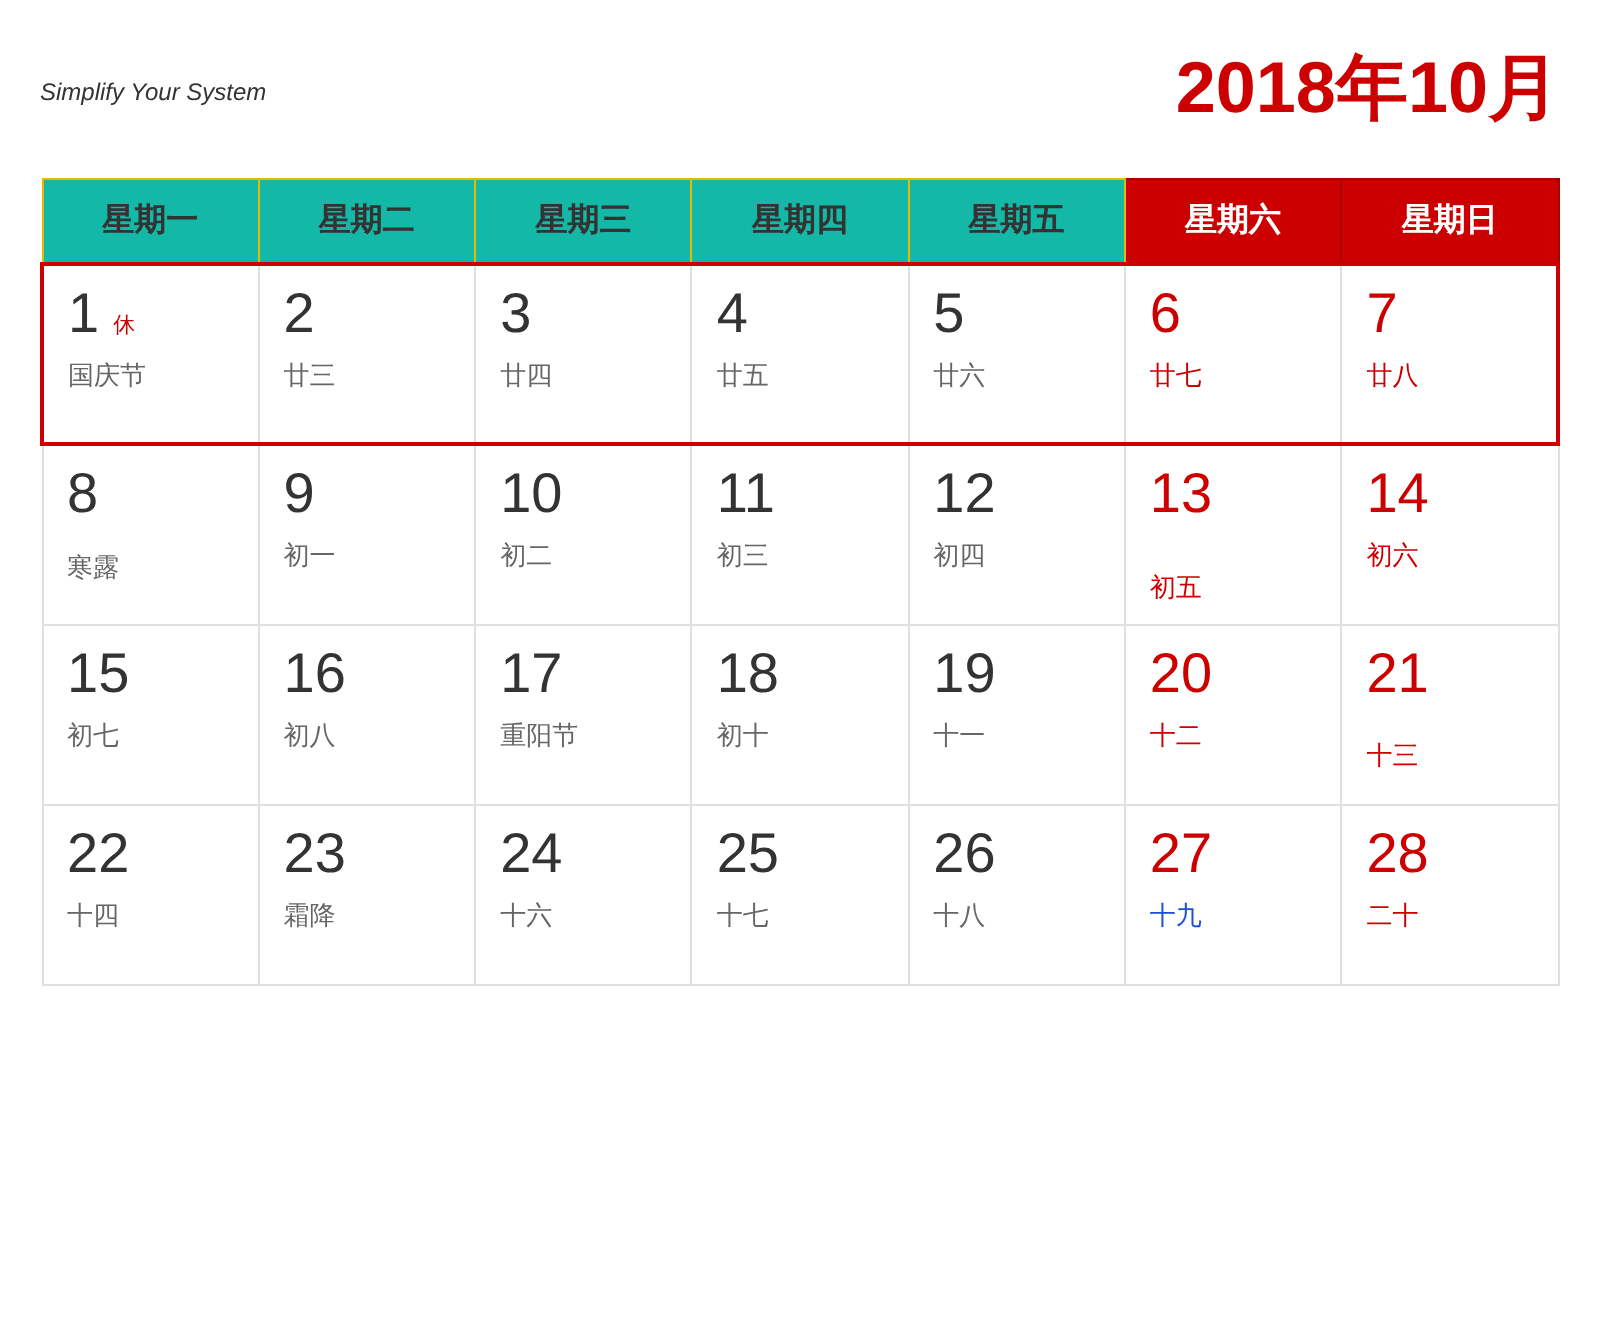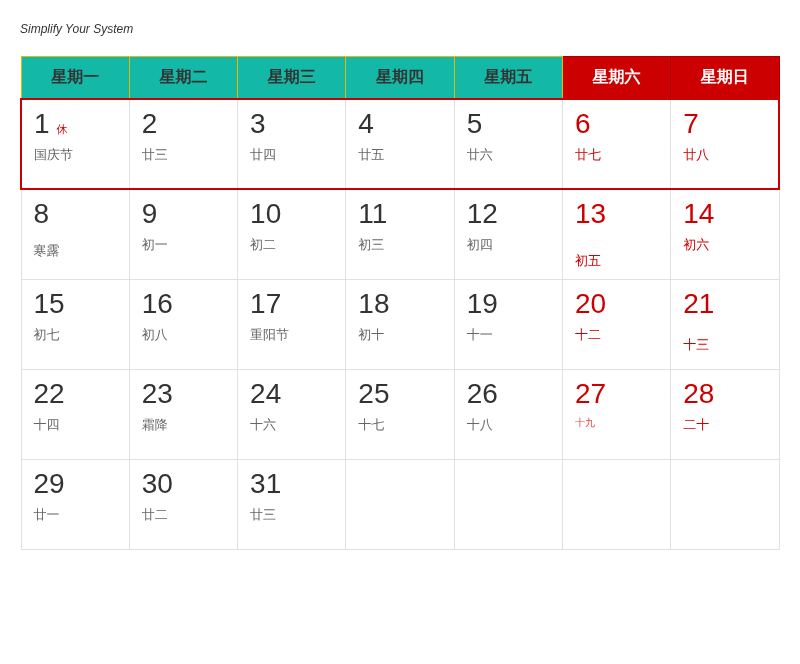--- a/index.html
+++ b/index.html
@@ -89,20 +89,21 @@
       gap: 4px;
     }
   </style>
 </head>
 <body>
 
 <div id="header">
   <div id="logo-area">
     <div style="font-size:12px;color:#333;font-style:italic;margin-top:2px;">Simplify Your System</div>
   </div>
+  <div id="month-title">2018年10月</div>
 </div>
 
 <table id="calendar">
   <thead>
     <tr class="header-row" id="weekday-header">
         <th>星期一</th>
         <th>星期二</th>
         <th>星期三</th>
         <th>星期四</th>
         <th>星期五</th>
@@ -272,52 +273,28 @@
         <td>
           <div class="num-row">
             <span style="font-size: 28px; font-weight: normal; color: rgb(51, 51, 51);">26</span>
           </div>
           <div style="font-size: 13px; margin-top: 6px; color: rgb(102, 102, 102);">十八</div>
         </td>
         <td class="sat">
           <div class="num-row">
             <span style="font-size: 28px; font-weight: normal; color: rgb(204, 0, 0);">27</span>
           </div>
-          <div style="font-size: 10px; margin-top: 6px; color: #ef4444;">十九</div>
+          <div style="font-size: 13px; margin-top: 6px; color: #1d4ed8;">十九</div>
         </td>
         <td class="sun">
           <div class="num-row">
             <span style="font-size: 28px; font-weight: normal; color: rgb(204, 0, 0);">28</span>
           </div>
           <div style="font-size: 13px; margin-top: 6px; color: rgb(204, 0, 0);">二十</div>
         </td>
-      </tr>
-      <tr class="week-row">
-        <td>
-          <div class="num-row">
-            <span style="font-size: 28px; font-weight: normal; color: rgb(51, 51, 51);">29</span>
-          </div>
-          <div style="font-size: 13px; margin-top: 6px; color: rgb(102, 102, 102);">廿一</div>
-        </td>
-        <td>
-          <div class="num-row">
-            <span style="font-size: 28px; font-weight: normal; color: rgb(51, 51, 51);">30</span>
-          </div>
-          <div style="font-size: 13px; margin-top: 6px; color: rgb(102, 102, 102);">廿二</div>
-        </td>
-        <td>
-          <div class="num-row">
-            <span style="font-size: 28px; font-weight: normal; color: rgb(51, 51, 51);">31</span>
-          </div>
-          <div style="font-size: 13px; margin-top: 6px; color: rgb(102, 102, 102);">廿三</div>
-        </td>
-        <td></td>
-        <td></td>
-        <td class="sat"></td>
-        <td class="sun"></td>
       </tr>
     </tbody>
 </table>
 
 <style>
   
   .first-week td:first-child { border-left: 2px solid #cc0000 !important; }
   .first-week td:last-child  { border-right: 2px solid #cc0000 !important; }
   .first-week td             { border-top: 2px solid #cc0000 !important; border-bottom: 2px solid #cc0000 !important; }
 </style>

